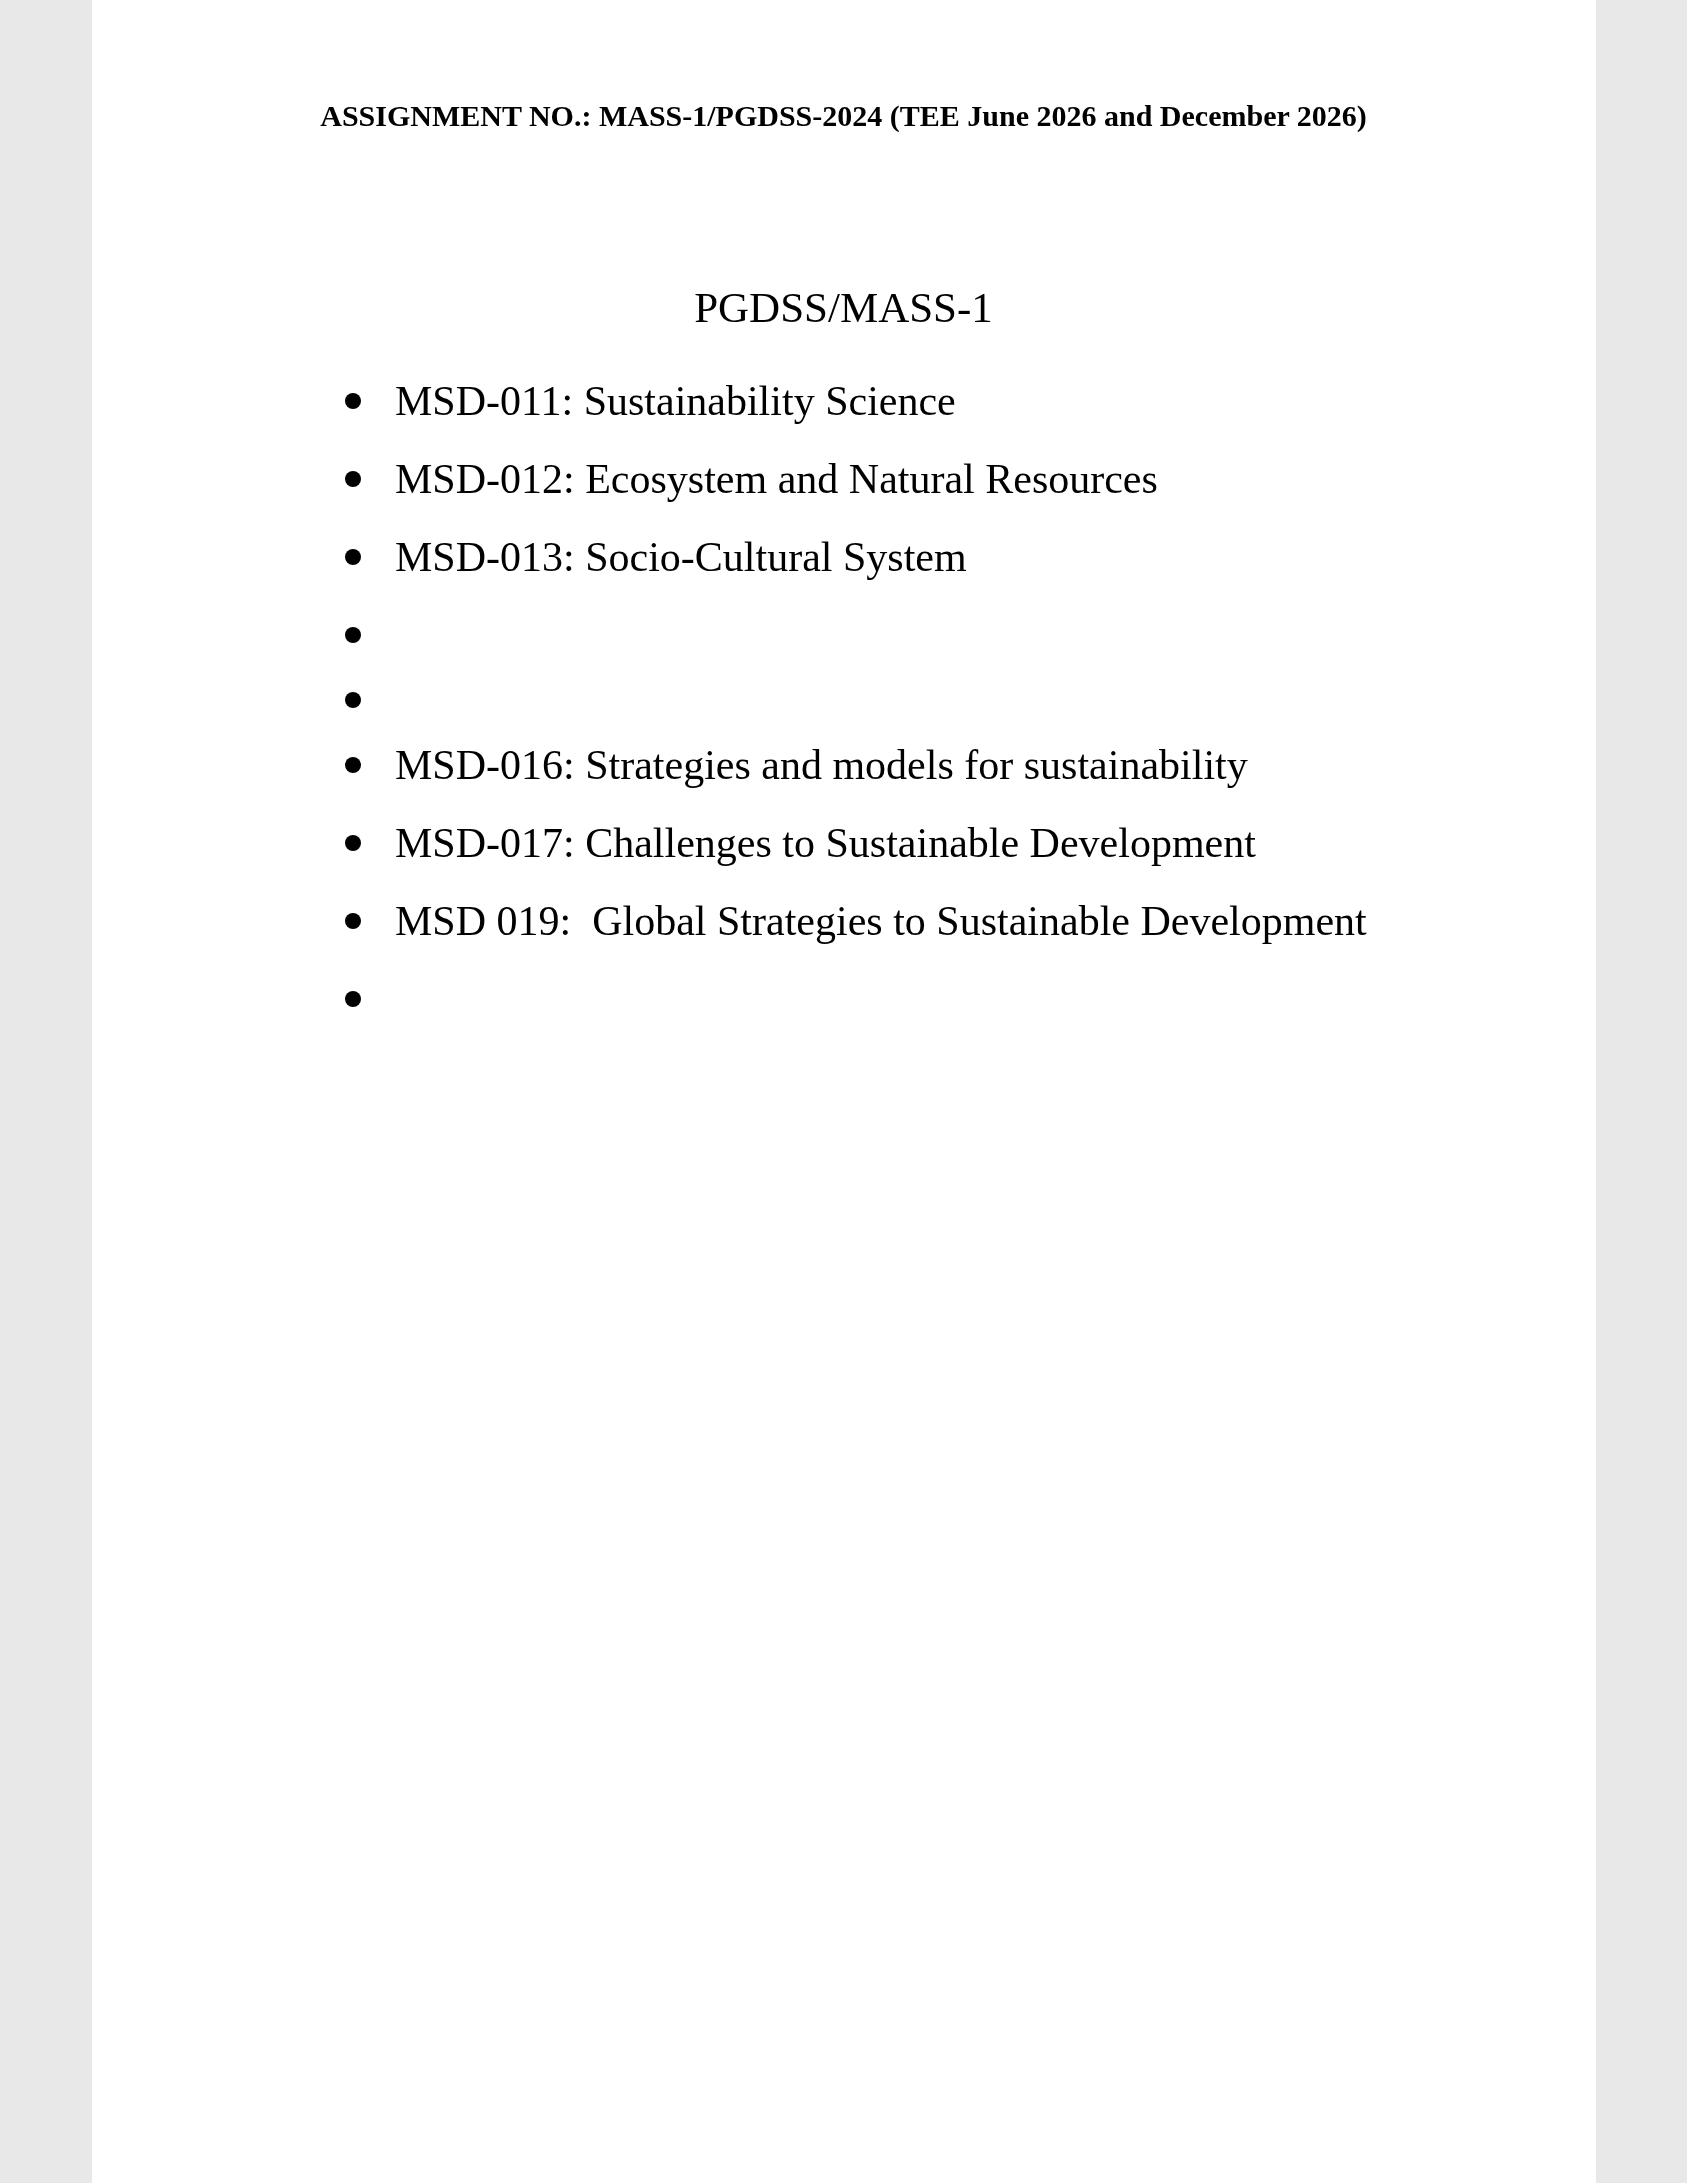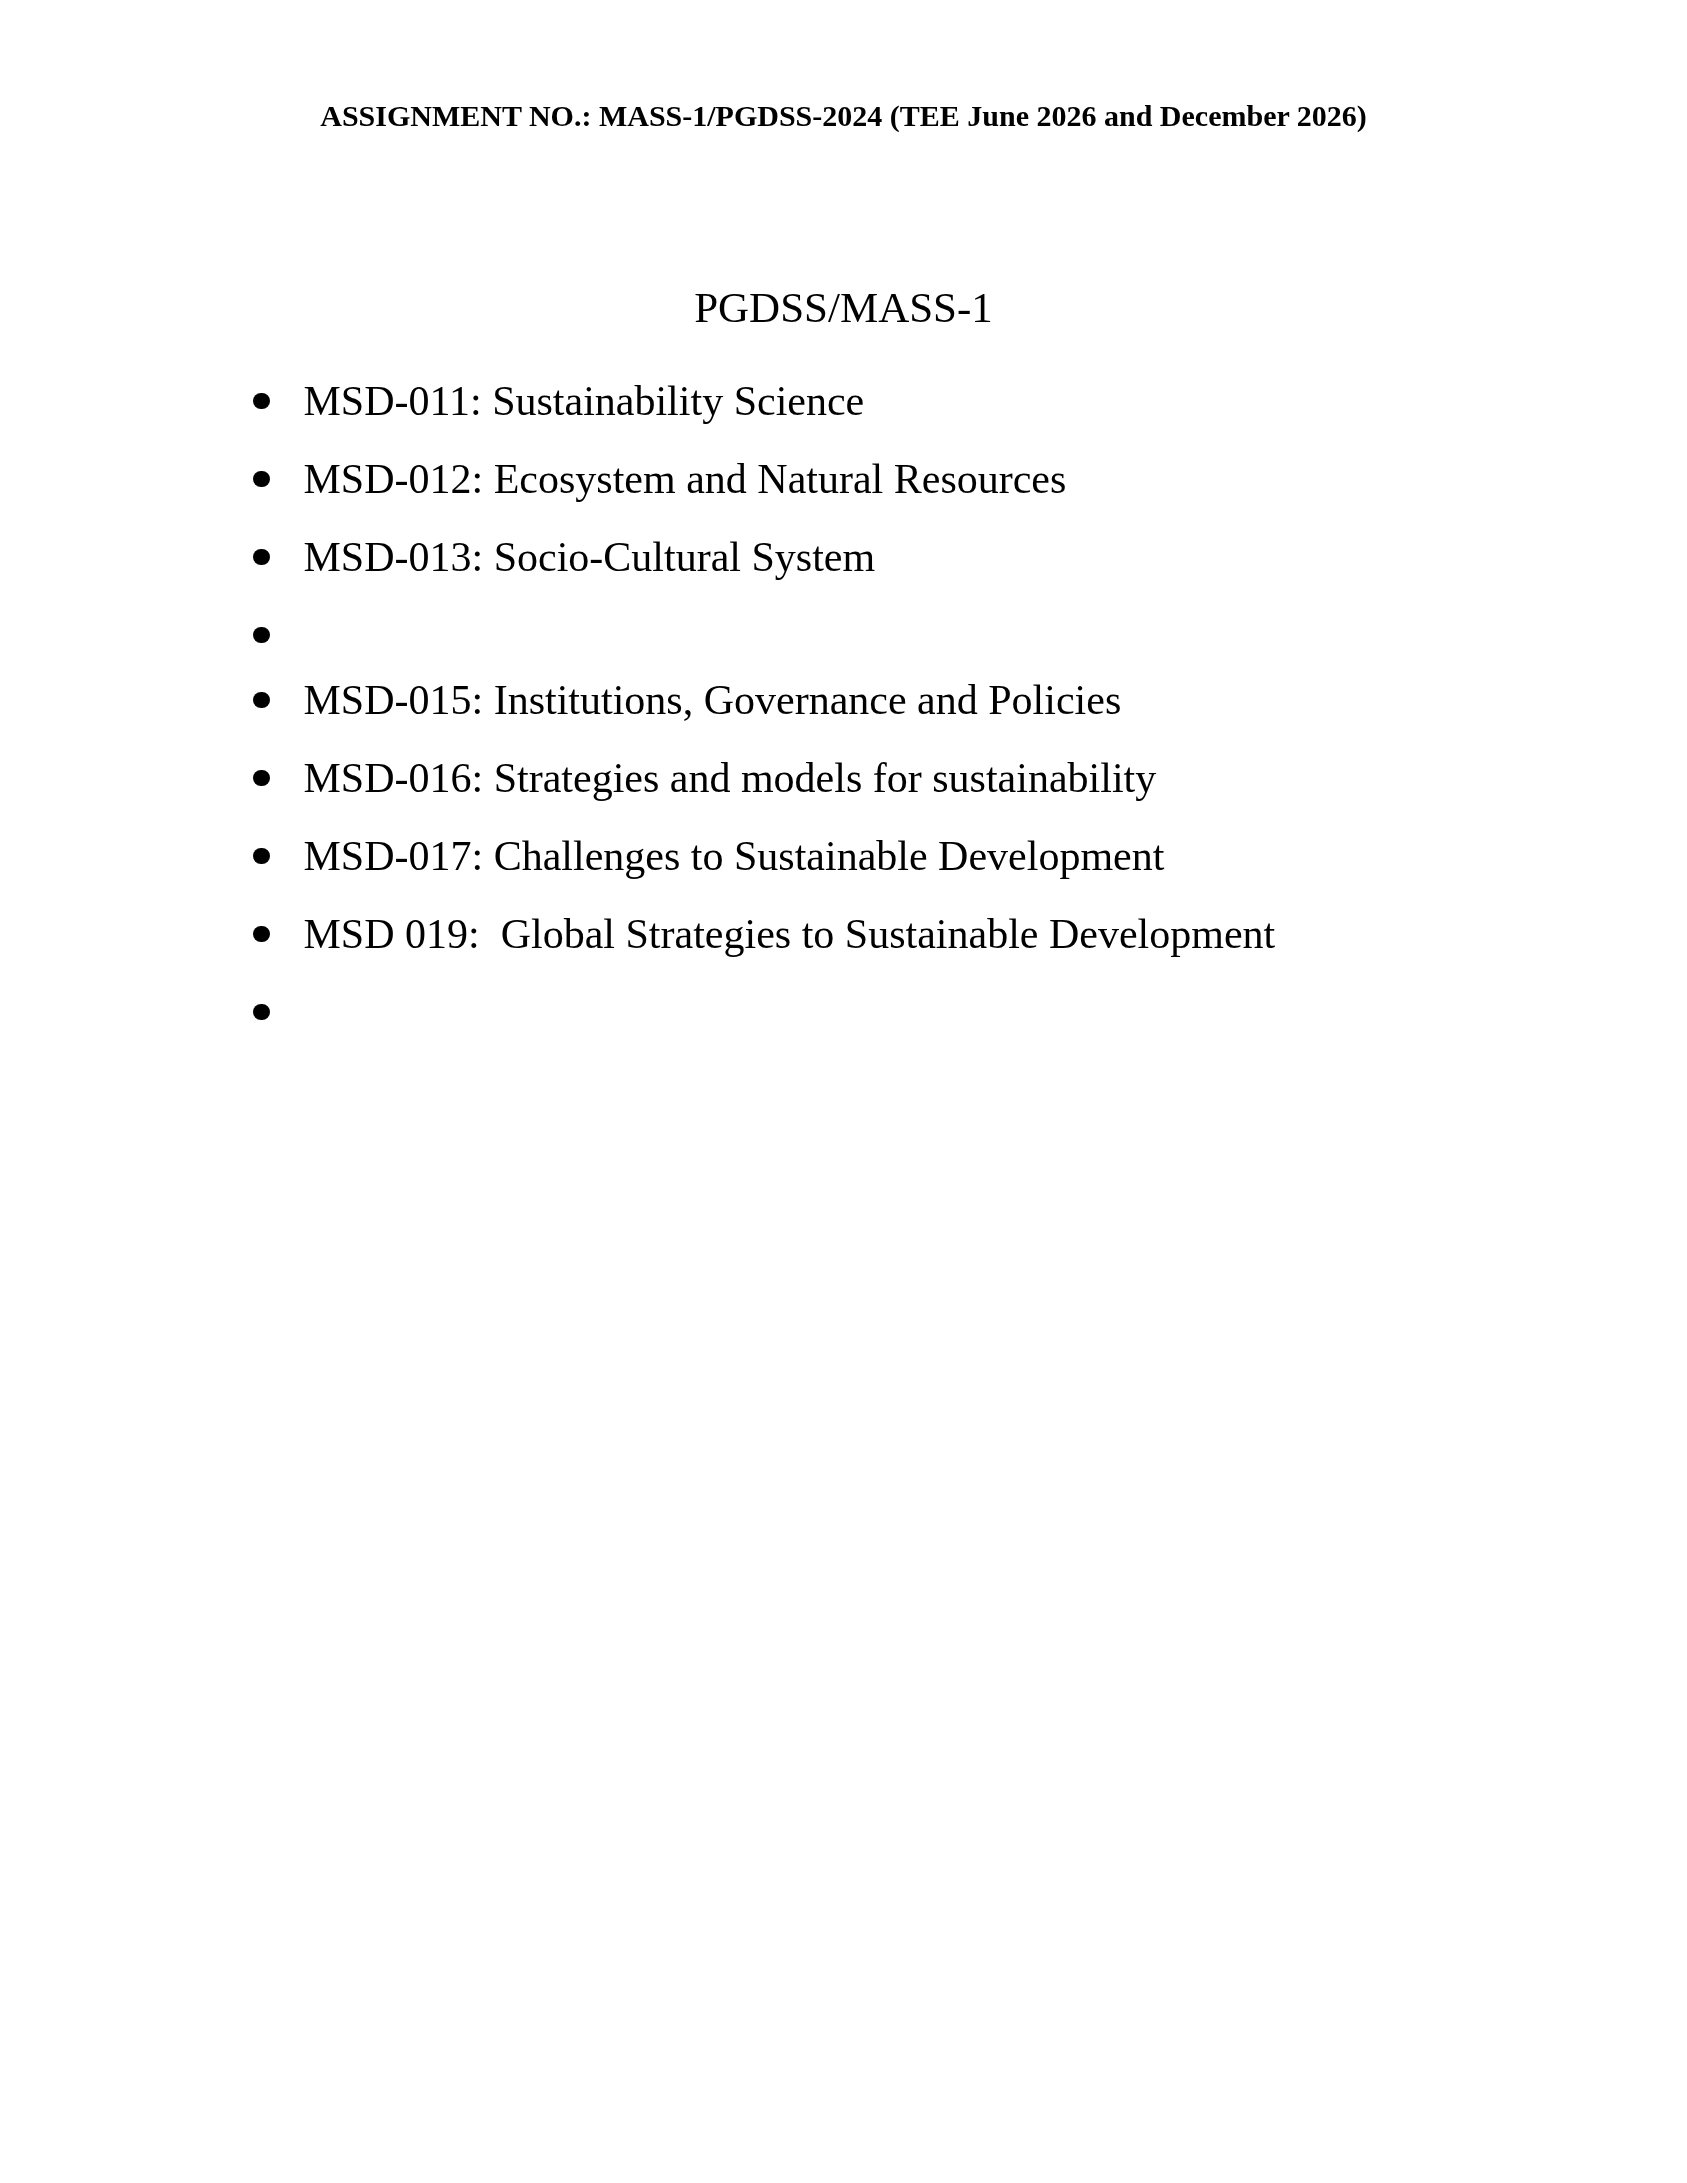--- a/index.html
+++ b/index.html
@@ -2,21 +2,21 @@
 <html style="font-size:10.6px"><head>
 <meta charset="utf-8">
 <style>
   html, body {
     margin: 0;
     padding: 0;
     background: #e8e8e8;
   }
   .page {
     position: relative;
-    width: 1687px;
+    width: 1504px;
     height: 2183px;
     margin: 0 auto;
     background: #ffffff;
     color: #000000;
     font-family: "Liberation Serif", "DejaVu Serif", serif;
     overflow: hidden;
   }
   .doc-header {
     position: absolute;
     top: 101px;
@@ -90,21 +90,20 @@
         <span class="bullet"></span>
         <span>MSD-013: Socio-Cultural System</span>
       </li>
 
       <li>
         <span class="bullet"></span>
       </li>
 
       <li>
         <span class="bullet"></span>
-        <span>MSD-015: Institutions, Governance and Policies</span>
       </li>
 
       <li>
         <span class="bullet"></span>
         <span>MSD-016: Strategies and models for sustainability</span>
       </li>
 
       <li>
         <span class="bullet"></span>
         <span>MSD-017: Challenges to Sustainable Development</span>

